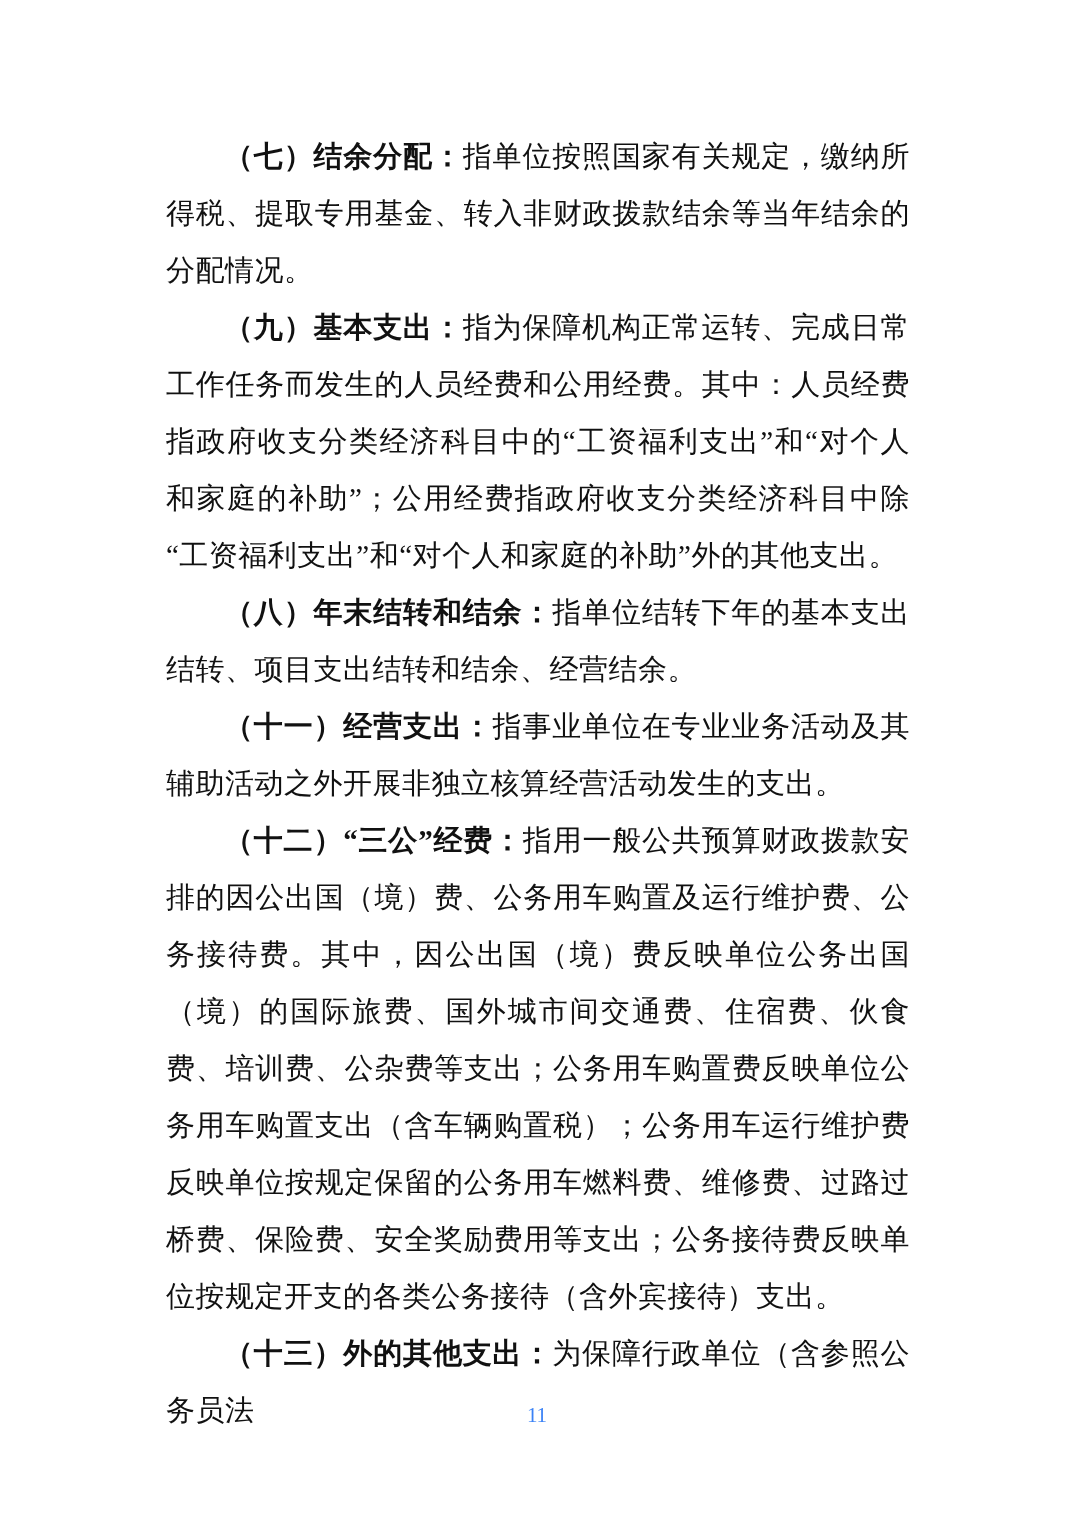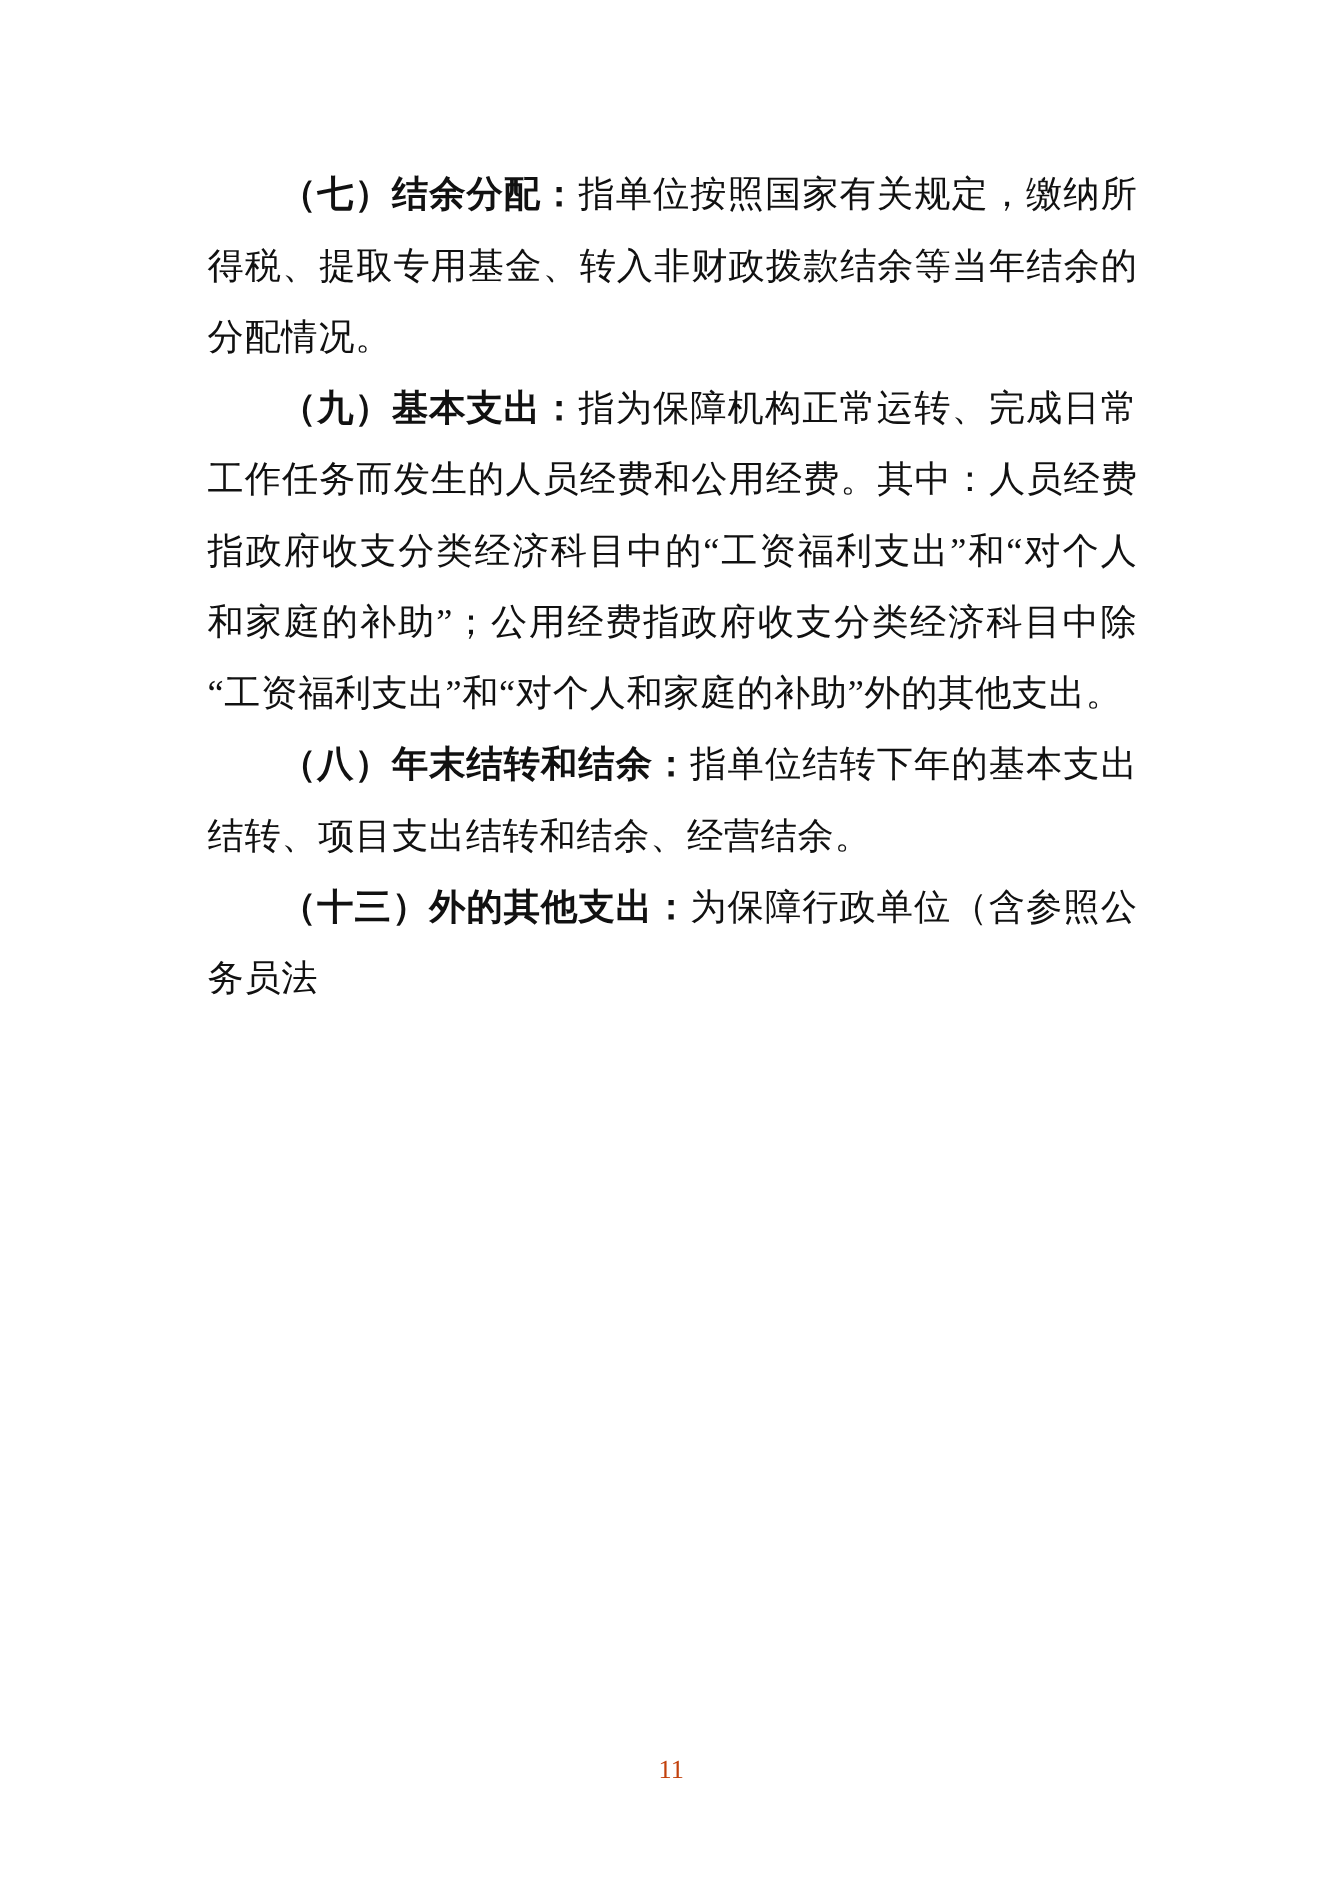--- a/index.html
+++ b/index.html
@@ -30,28 +30,30 @@
   .doc-body p .lead {
     font-weight: 700;
   }
   .footer {
     position: absolute;
     left: 0;
     bottom: 92px;
     width: 100%;
     text-align: center;
     font-size: 21px;
-    color: #c2410c;
+    color: #3b82f6;
     font-family: "Liberation Serif", "DejaVu Serif", serif;
   }
 </style>
 </head>
 <body>
 
 <div class="page">
   <div class="doc-body">
     <p><span class="lead">（七）结余分配：</span><span>指单位按照国家有关规定，缴纳所得税、提取专用基金、转入非财政拨款结余等当年结余的分配情况。</span></p>
     <p><span class="lead">（九）基本支出：</span><span>指为保障机构正常运转、完成日常工作任务而发生的人员经费和公用经费。其中：人员经费指政府收支分类经济科目中的“工资福利支出”和“对个人和家庭的补助”；公用经费指政府收支分类经济科目中除“工资福利支出”和“对个人和家庭的补助”外的其他支出。</span></p>
     <p><span class="lead">（八）年末结转和结余：</span><span>指单位结转下年的基本支出结转、项目支出结转和结余、经营结余。</span></p>
+    <p><span class="lead">（十一）经营支出：</span><span>指事业单位在专业业务活动及其辅助活动之外开展非独立核算经营活动发生的支出。</span></p>
+    <p><span class="lead">（十二）“三公”经费：</span><span>指用一般公共预算财政拨款安排的因公出国（境）费、公务用车购置及运行维护费、公务接待费。其中，因公出国（境）费反映单位公务出国（境）的国际旅费、国外城市间交通费、住宿费、伙食费、培训费、公杂费等支出；公务用车购置费反映单位公务用车购置支出（含车辆购置税）；公务用车运行维护费反映单位按规定保留的公务用车燃料费、维修费、过路过桥费、保险费、安全奖励费用等支出；公务接待费反映单位按规定开支的各类公务接待（含外宾接待）支出。</span></p>
     <p><span class="lead">（十三）外的其他支出：</span><span>为保障行政单位（含参照公务员法</span></p>
   </div>
   <div class="footer">11</div>
 </div>
 
 </body></html>

